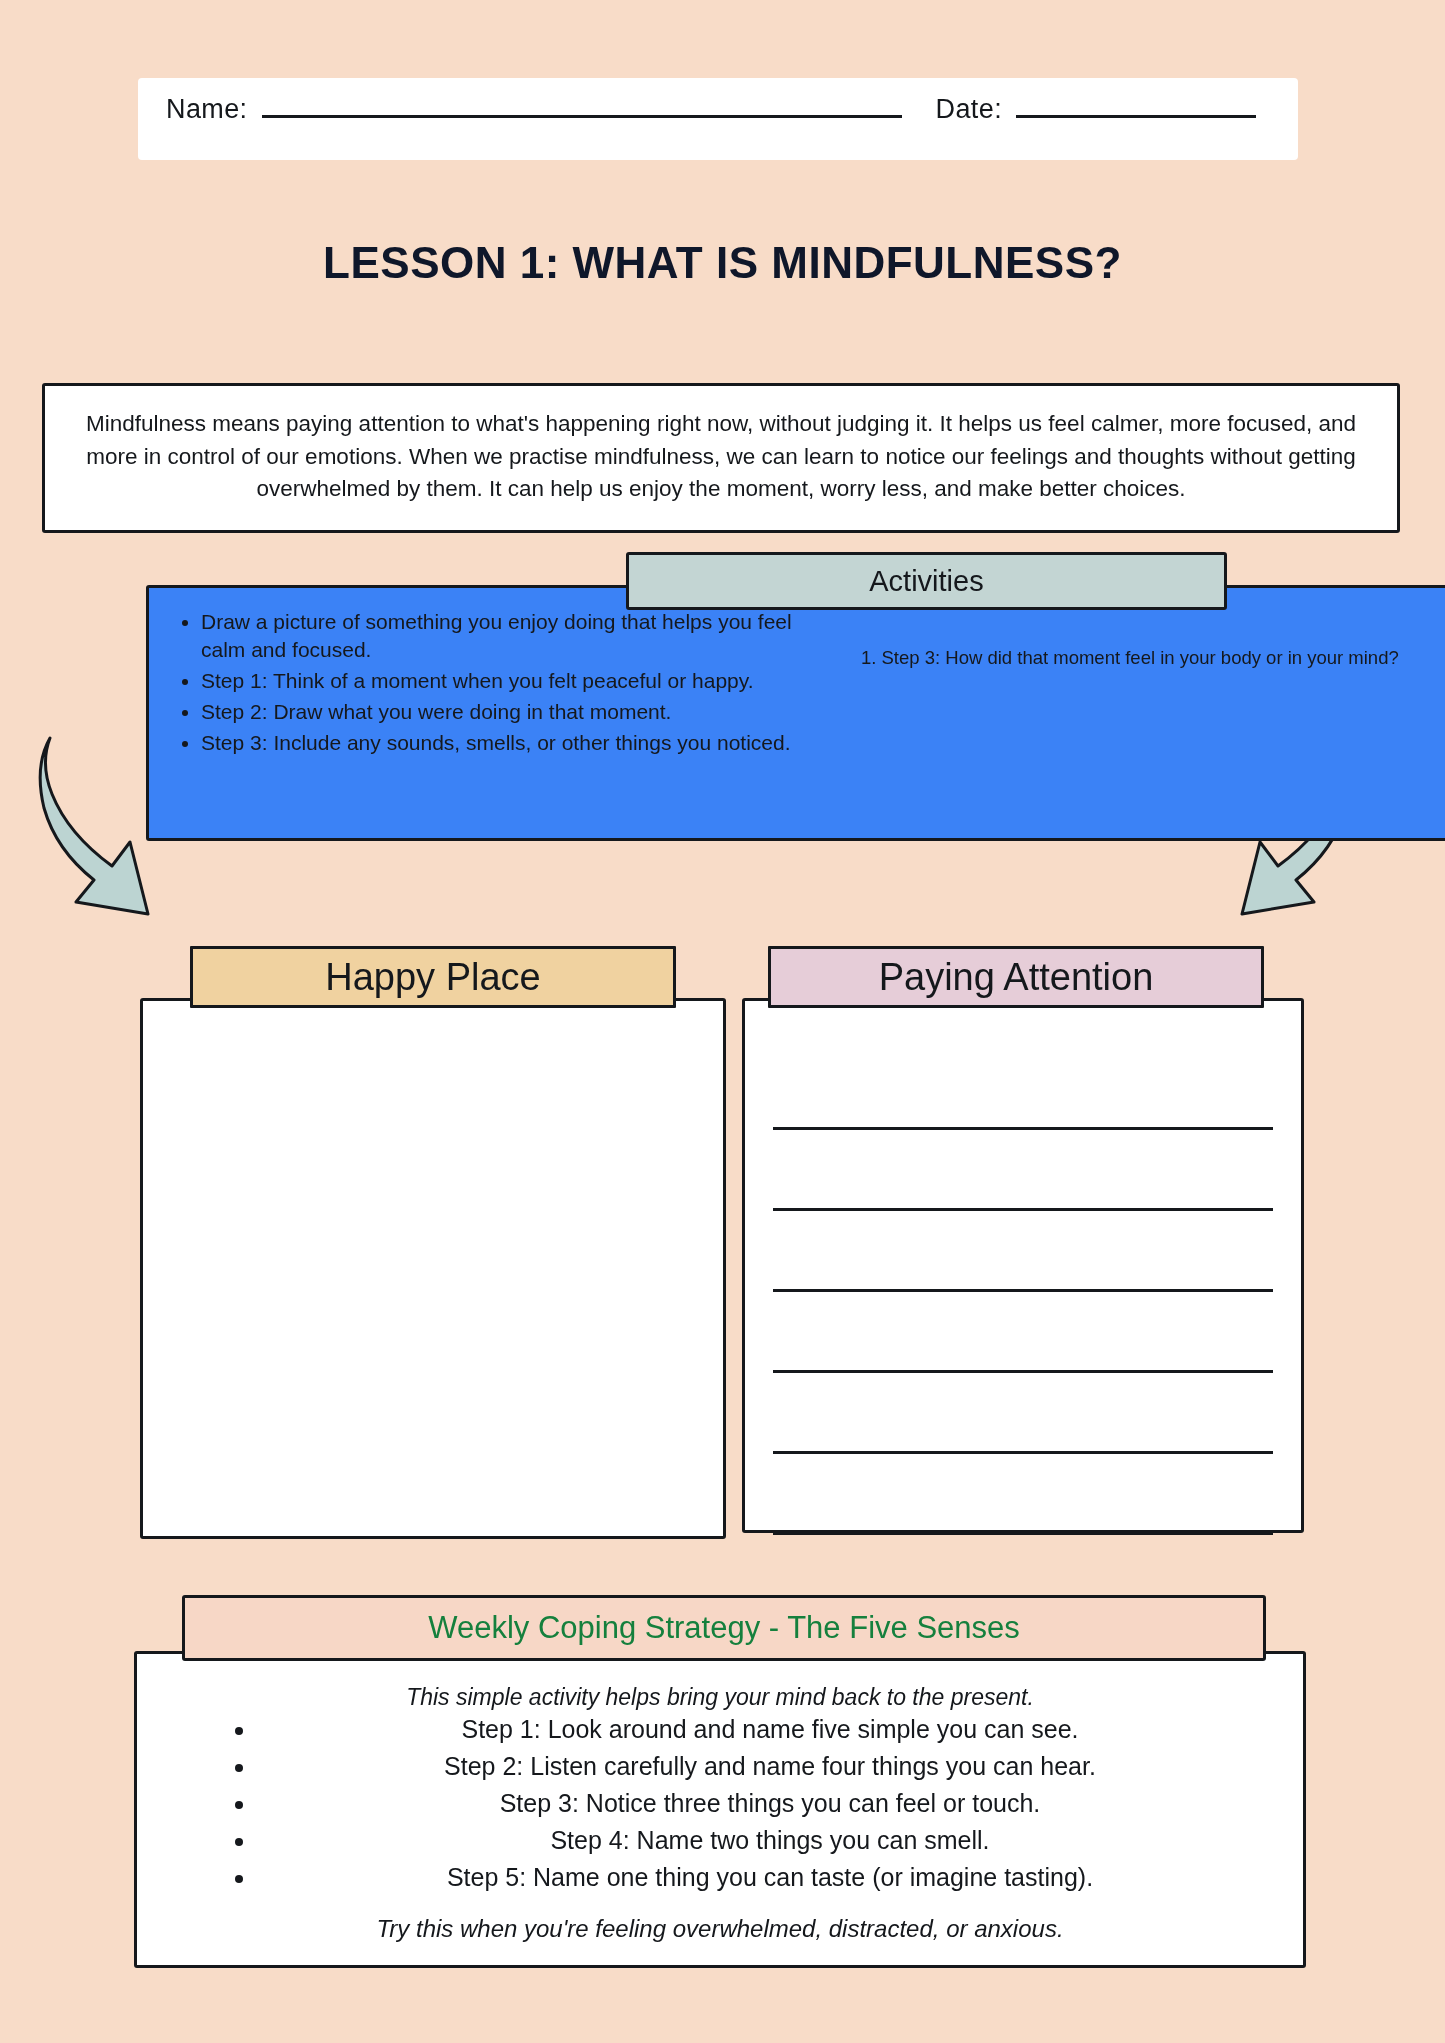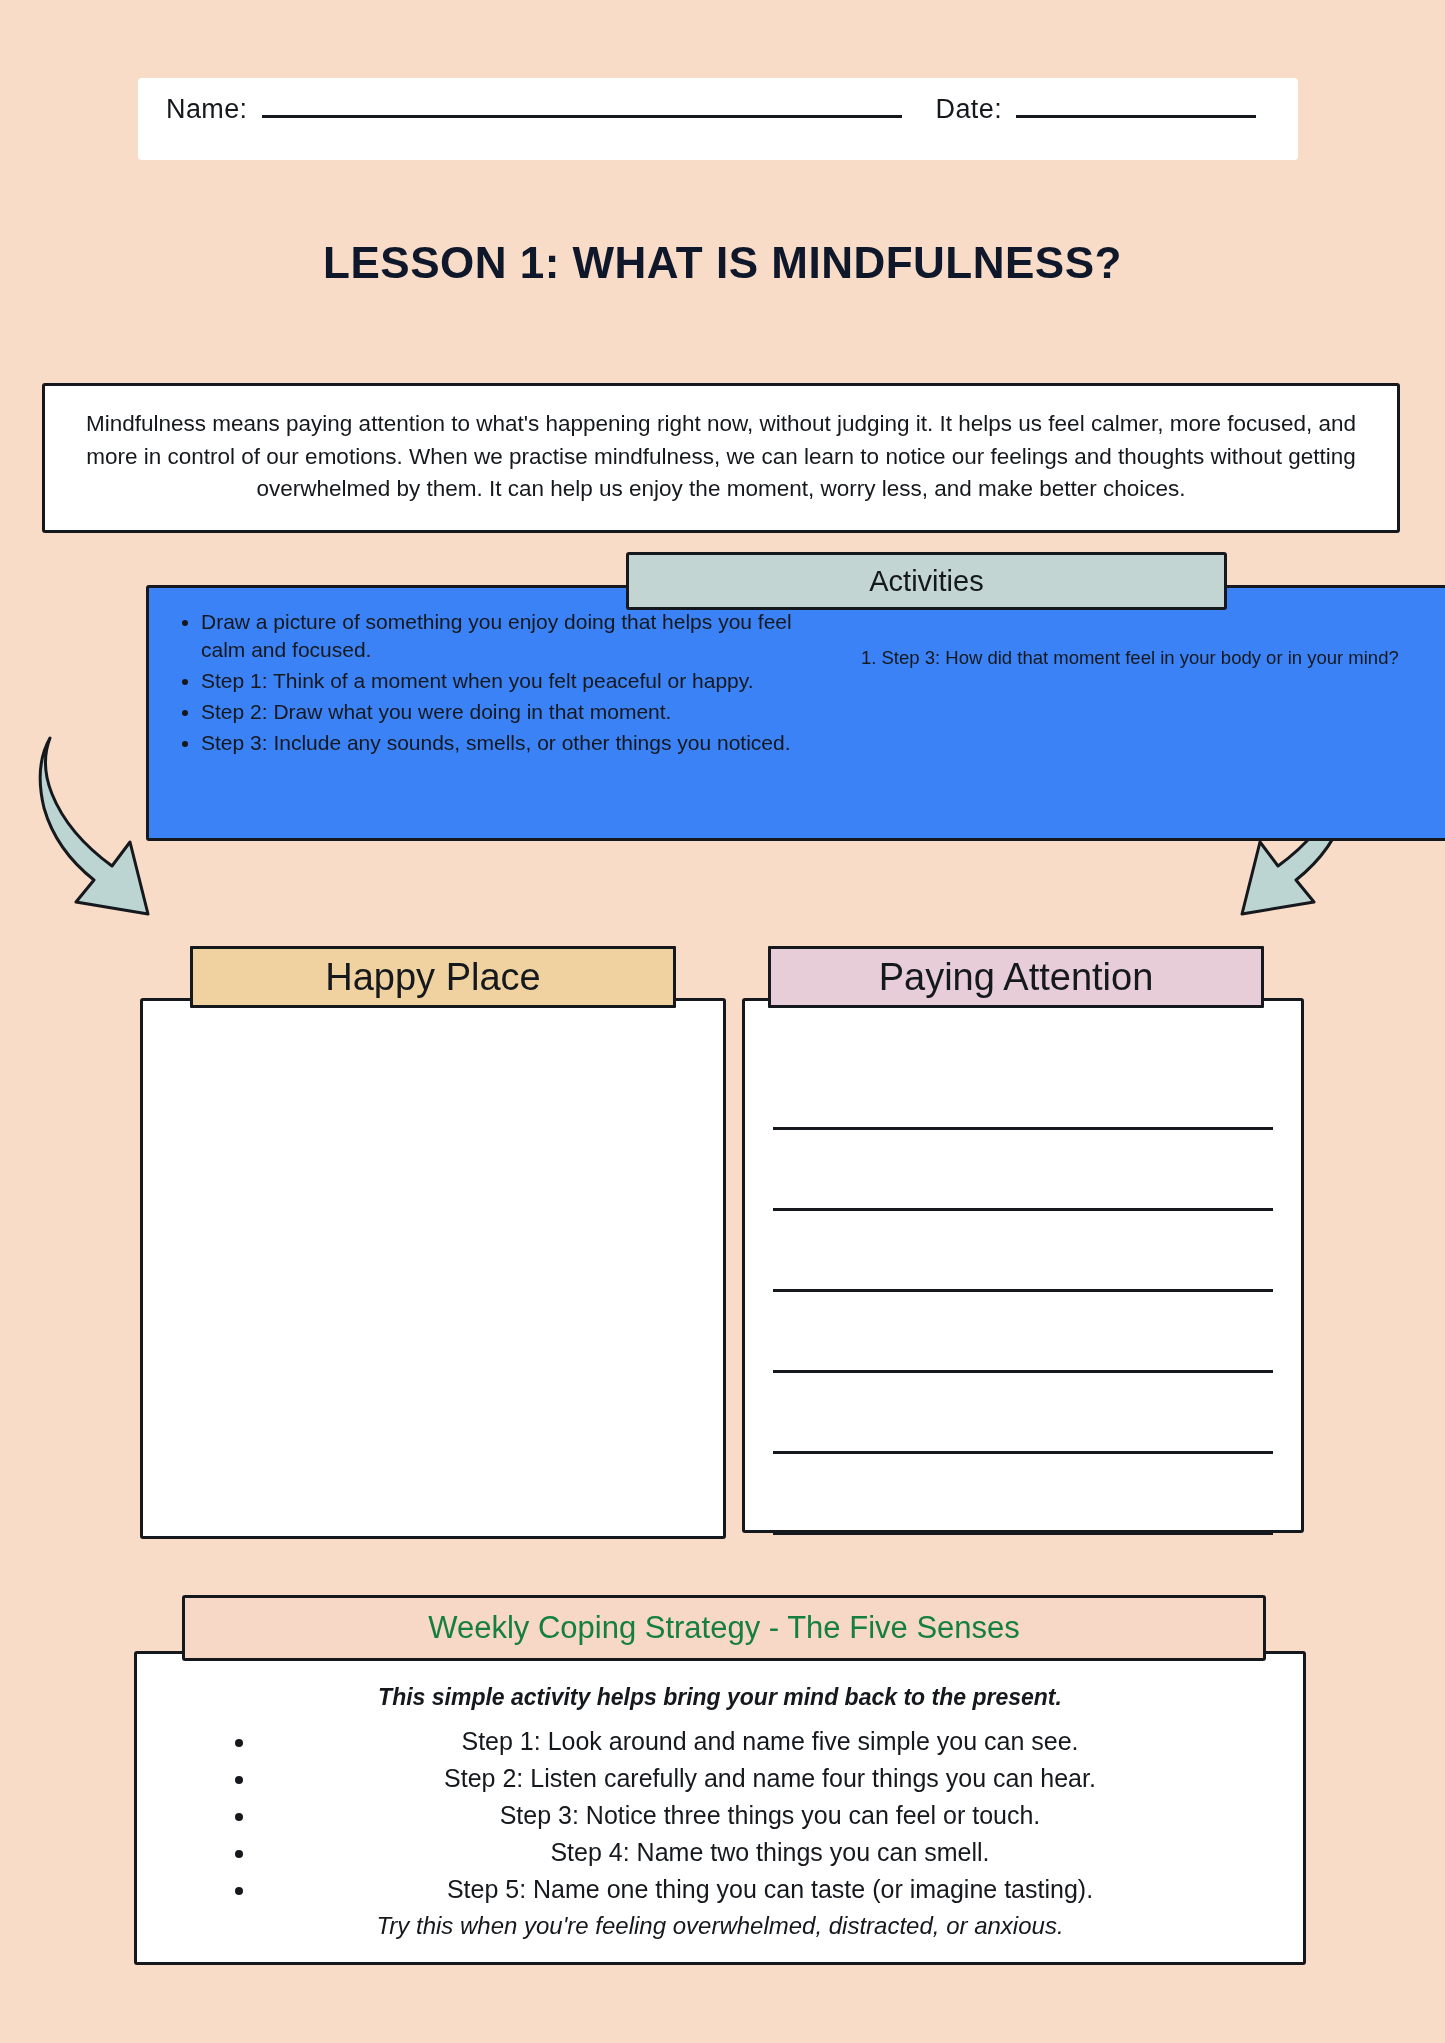--- a/index.html
+++ b/index.html
@@ -223,42 +223,41 @@
     box-sizing: border-box;
     background: #ffffff;
     border: 3px solid #15181c;
     border-radius: 3px;
     padding: 30px 20px 22px;
     text-align: center;
     z-index: 2;
   }
   .weekly-lead {
     font-size: 23px;
-    font-weight: bold;
+    font-weight: normal;
     font-style: italic;
     color: #15181c;
-    margin-bottom: 12px;
   }
   ul.weekly {
     list-style: disc;
     margin: 0;
     padding: 0 0 0 100px;
     text-align: center;
   }
   ul.weekly li {
     font-size: 25px;
     line-height: 1.48;
     color: #15181c;
     list-style-position: outside;
   }
   .weekly-foot {
     font-size: 24px;
     font-style: italic;
     color: #15181c;
-    margin-top: 4px;
+    margin-top: 19px;
   }
 </style>
 </head>
 <body>
 
 <div class="namebar">
   <div class="row">
     <span class="label">Name:</span>
     <span class="rule name"></span>
     <span class="spacer"></span>

